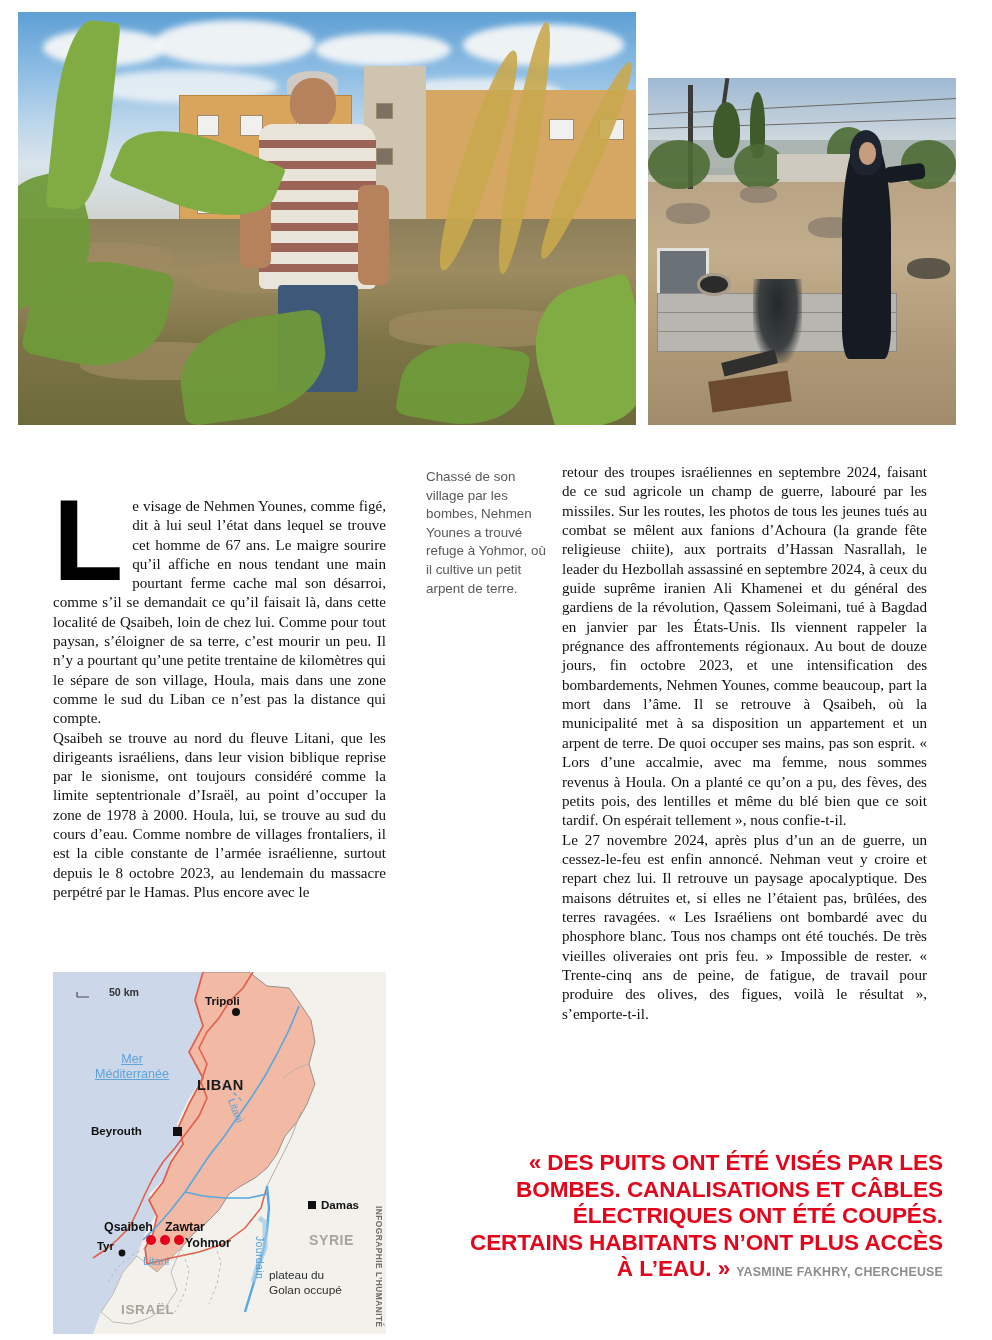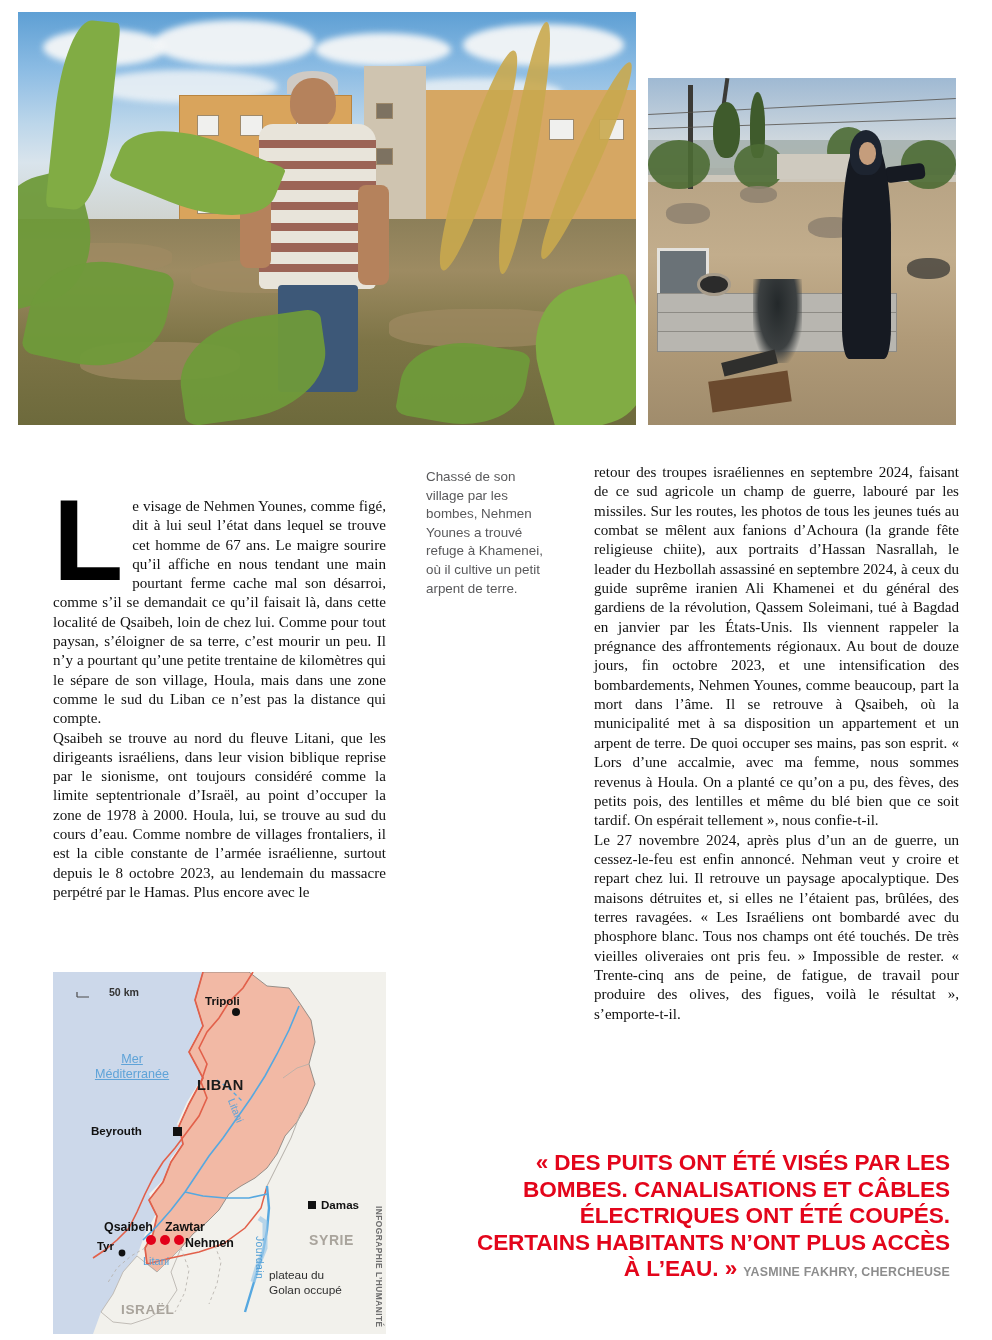--- a/index.html
+++ b/index.html
@@ -82,41 +82,40 @@
     margin:2px 9px 0 0;
     color:#000;
   }
   #standfirst{
     left:426px;top:468px;width:120px;
     font-family:"Liberation Sans", sans-serif;
     font-size:13.4px;line-height:18.6px;
     color:#59595b;
   }
   #col-right{
-    left:594px;top:463px;width:365px;
+    left:562px;top:463px;width:365px;
     font-size:15.1px;line-height:19.35px;text-align:justify;
     hyphens:auto;
   }
   #col-right p{margin:0;}
   .subhead{
     font-family:"Liberation Sans", sans-serif;
     font-weight:bold;font-size:14.6px;
     letter-spacing:.1px;
     margin:14px 0 2px 0 !important;
     text-transform:uppercase;color:#111;
   }
   #pullquote{
     position:absolute;left:466px;top:1150px;width:477px;
     text-align:right;
     font-family:"Liberation Sans", sans-serif;
     font-weight:bold;
     font-size:22.6px;line-height:26.5px;
     color:#e3051b;
     letter-spacing:-.1px;
-    margin-left:7px;
   }
   #pullquote .attrib{
     font-size:12.4px;color:#8d8d8d;font-weight:bold;
     letter-spacing:.2px;
   }
 
   
   #map{
     position:absolute;left:53px;top:972px;width:333px;height:362px;
     background:#f2f1ec;overflow:hidden;
@@ -232,21 +231,21 @@
     <div style="position:absolute;left:20%;top:86%;width:26%;height:9%;background:#6b4a2e;transform:rotate(-8deg);"></div>
     <div style="position:absolute;left:24%;top:80%;width:18%;height:4%;background:#2f2f2d;transform:rotate(-14deg);"></div>
   </div>
 
 
   <div class="col" id="col-left">
     <p><span class="dropcap">L</span><span>e visage de Nehmen Younes, comme figé, dit à lui seul l’état dans lequel se trouve cet homme de 67 ans. Le maigre sourire qu’il affiche en nous tendant une main pourtant ferme cache mal son désarroi, comme s’il se demandait ce qu’il faisait là, dans cette localité de Qsaibeh, loin de chez lui. Comme pour tout paysan, s’éloigner de sa terre, c’est mourir un peu. Il n’y a pourtant qu’une petite trentaine de kilomètres qui le sépare de son village, Houla, mais dans une zone comme le sud du Liban ce n’est pas la distance qui compte.</span></p>
     <p>Qsaibeh se trouve au nord du fleuve Litani, que les dirigeants israéliens, dans leur vision biblique reprise par le sionisme, ont toujours considéré comme la limite septentrionale d’Israël, au point d’occuper la zone de 1978 à 2000. Houla, lui, se trouve au sud du cours d’eau. Comme nombre de villages frontaliers, il est la cible constante de l’armée israélienne, surtout depuis le 8 octobre 2023, au lendemain du massacre perpétré par le Hamas. Plus encore avec le</p>
   </div>
 
-  <div class="col" id="standfirst">Chassé de son village par les bombes, Nehmen Younes a trouvé refuge à Khamenei, où il cultive un petit arpent de terre.</div>
+  <div class="col" id="standfirst">Chassé de son village par les bombes, Nehmen Younes a trouvé refuge à Yohmor, où il cultive un petit arpent de terre.</div>
 
   <div class="col" id="col-right">
     <p>retour des troupes israéliennes en septembre 2024, faisant de ce sud agricole un champ de guerre, labouré par les missiles. Sur les routes, les photos de tous les jeunes tués au combat se mêlent aux fanions d’Achoura (la grande fête religieuse chiite), aux portraits d’Hassan Nasrallah, le leader du Hezbollah assassiné en septembre 2024, à ceux du guide suprême iranien Ali Khamenei et du général des gardiens de la révolution, Qassem Soleimani, tué à Bagdad en janvier par les États-Unis. Ils viennent rappeler la prégnance des affrontements régionaux. Au bout de douze jours, fin octobre 2023, et une intensification des bombardements, Nehmen Younes, comme beaucoup, part la mort dans l’âme. Il se retrouve à Qsaibeh, où la municipalité met à sa disposition un appartement et un arpent de terre. De quoi occuper ses mains, pas son esprit. « Lors d’une accalmie, avec ma femme, nous sommes revenus à Houla. On a planté ce qu’on a pu, des fèves, des petits pois, des lentilles et même du blé bien que ce soit tardif. On espérait tellement », nous confie-t-il.</p>
     <p>Le 27 novembre 2024, après plus d’un an de guerre, un cessez-le-feu est enfin annoncé. Nehman veut y croire et repart chez lui. Il retrouve un paysage apocalyptique. Des maisons détruites et, si elles ne l’étaient pas, brûlées, des terres ravagées. « Les Israéliens ont bombardé avec du phosphore blanc. Tous nos champs ont été touchés. De très vieilles oliveraies ont pris feu. » Impossible de rester. « Trente-cinq ans de peine, de fatigue, de travail pour produire des olives, des figues, voilà le résultat », s’emporte-t-il.</p>
   </div>
 
   <div id="pullquote">
     <span>« DES PUITS ONT ÉTÉ VISÉS PAR LES BOMBES. CANALISATIONS ET CÂBLES ÉLECTRIQUES ONT ÉTÉ COUPÉS. CERTAINS HABITANTS N’ONT PLUS ACCÈS À L’EAU. »</span>
     <span class="attrib">YASMINE FAKHRY, CHERCHEUSE</span>
   </div>
@@ -311,21 +310,21 @@
     <div class="m-label" style="position:absolute;left:38px;top:152px;font-size:11.6px;font-weight:bold;color:#111;">Beyrouth</div>
 
     <div class="m-label" style="position:absolute;left:268px;top:226px;font-size:11.6px;font-weight:bold;color:#111;">Damas</div>
 
     <div class="m-label" style="position:absolute;left:44px;top:268px;font-size:11.4px;font-weight:bold;color:#111;">Tyr</div>
 
     <div class="m-label" style="position:absolute;left:51px;top:248px;font-size:12.4px;font-weight:bold;color:#111;">Qsaibeh</div>
 
     <div class="m-label" style="position:absolute;left:112px;top:248px;font-size:12.4px;font-weight:bold;color:#111;">Zawtar</div>
 
-    <div class="m-label" style="position:absolute;left:132px;top:264px;font-size:12.4px;font-weight:bold;color:#111;">Nehmen</div>
+    <div class="m-label" style="position:absolute;left:132px;top:264px;font-size:12.4px;font-weight:bold;color:#111;">Yohmor</div>
 
     <div class="m-label" style="position:absolute;left:90px;top:283px;font-size:11px;color:#5fa3d8;font-style:normal;">Litani</div>
 
     <div class="m-label" style="position:absolute;left:183px;top:125px;font-size:10.4px;color:#5fa3d8;transform:rotate(68deg);transform-origin:left top;">Litani</div>
 
     <div class="m-label" style="position:absolute;left:201px;top:264px;font-size:10.4px;color:#4f9ed6;writing-mode:vertical-rl;letter-spacing:.4px;">Jourdain</div>
 
     <div class="m-label" style="position:absolute;left:216px;top:296px;font-size:11.8px;color:#2f2f2f;line-height:15px;">
       <span>plateau du</span><br>
       <span>Golan occupé</span>

